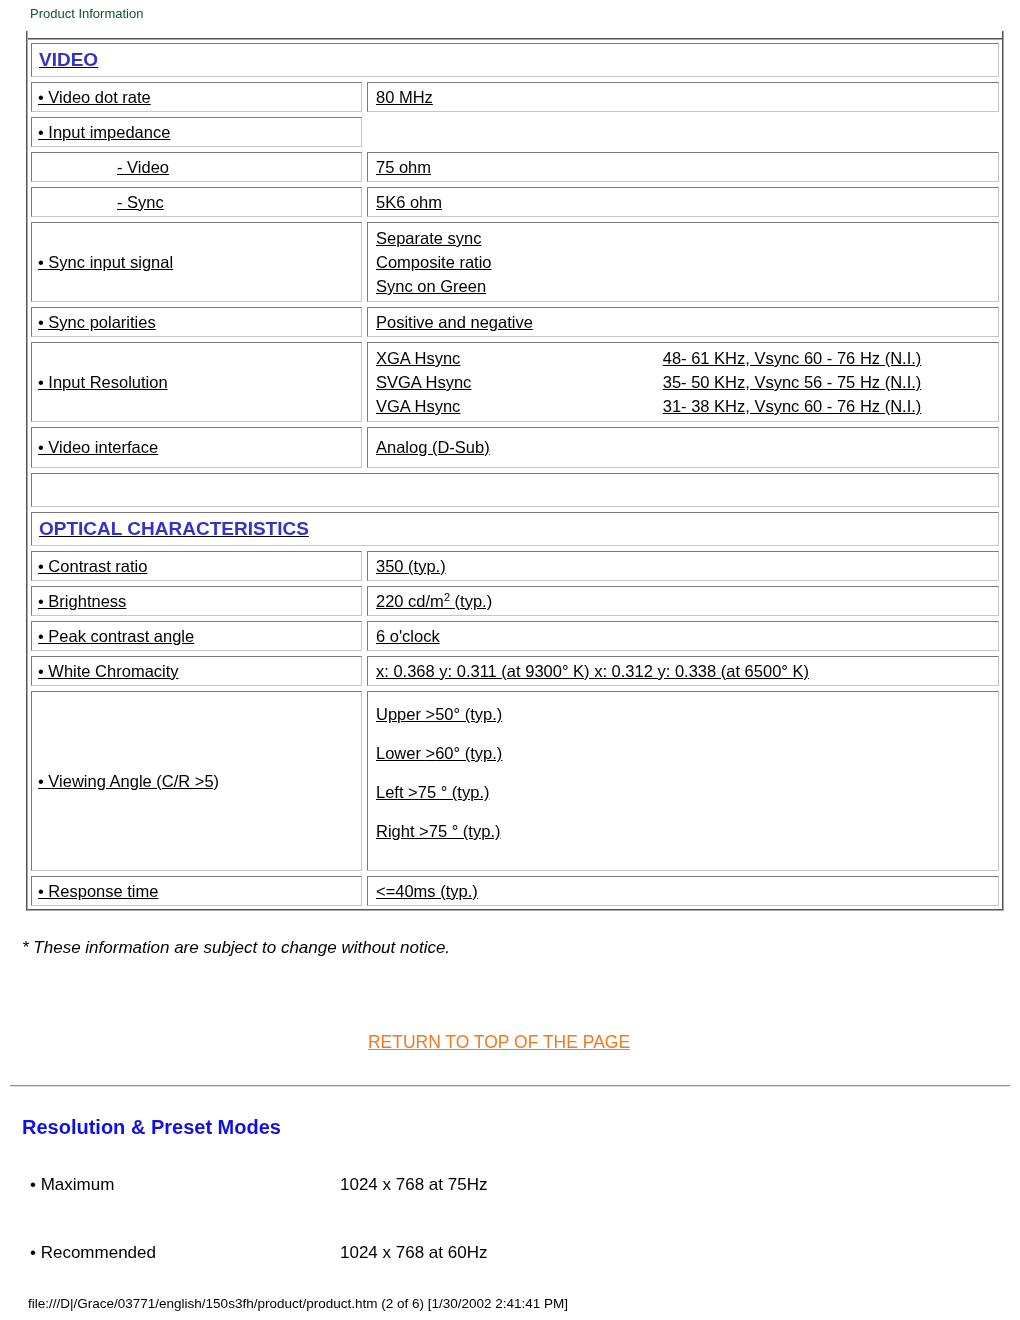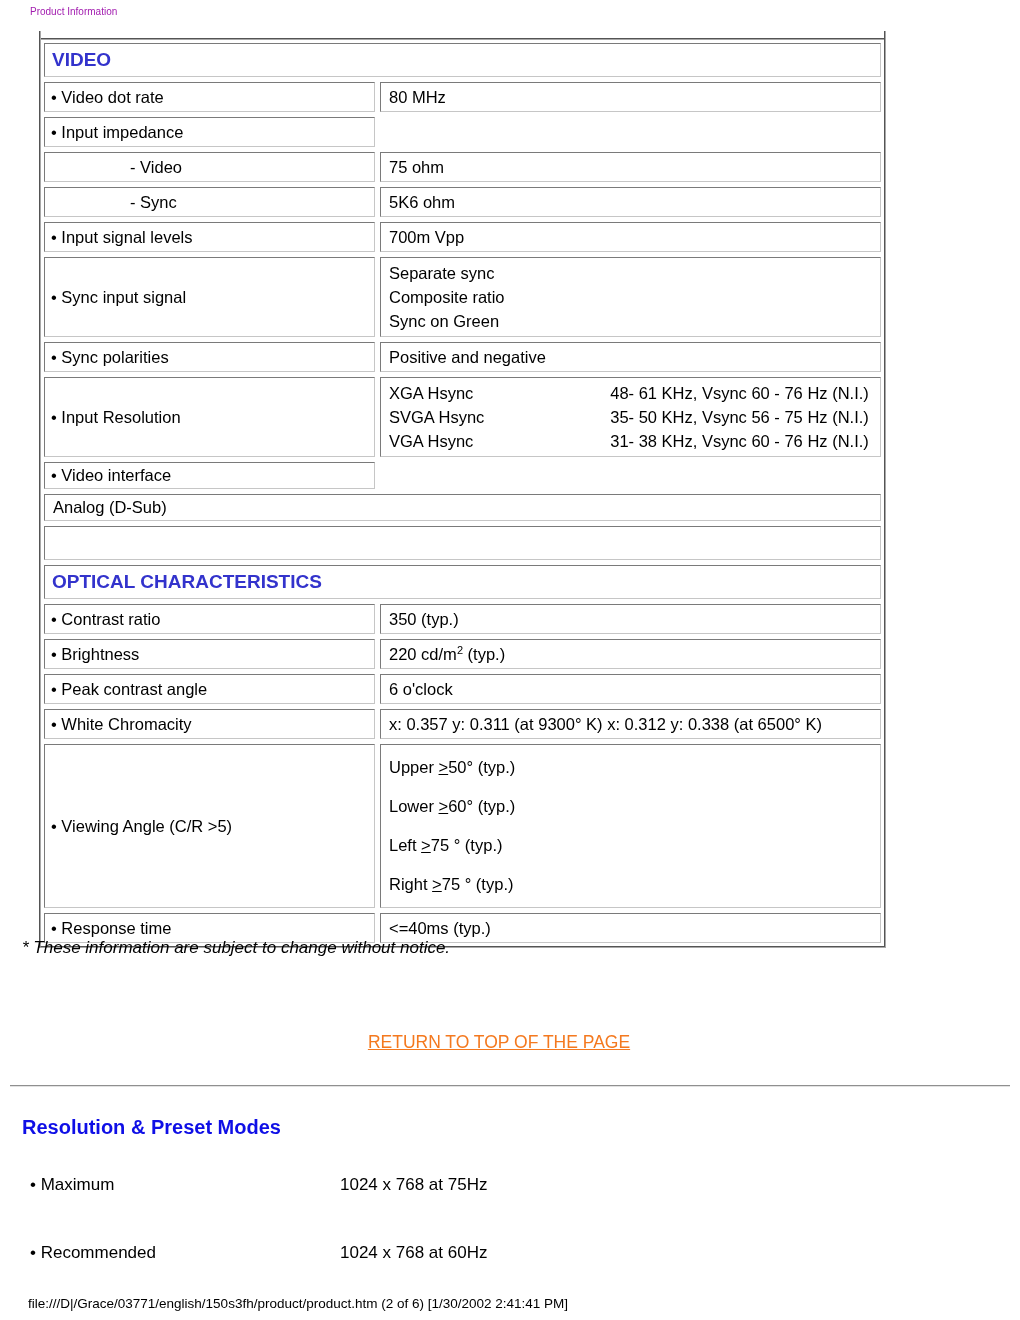--- a/index.html
+++ b/index.html
@@ -7,56 +7,56 @@
   body {
     width:1020px; height:1320px; position:relative; overflow:hidden;
     font-family:"Liberation Sans", sans-serif; color:#000;
   }
   :root {
     --header-blue:#3333cc;
     --section-blue:#0f0fe6;
     --link-orange:#f4791f;
   }
   .product-info {
-    position:absolute; left:30px; top:6px; font-size:10px; color:#a21caf;text-align:right;
+    position:absolute; left:30px; top:6px; font-size:13px; color:#14532d;text-align:right;
   }
   
   .spec-table {
-    position:absolute; left:39px; top:31px; width:847px;
+    position:absolute; left:26px; top:31px; width:978px;
     border-left:2px groove #a8a8a8; border-right:2px groove #a8a8a8;
-    border-bottom:2px groove #a8a8a8; background:#fff;
+    border-bottom:2px groove #a8a8a8; background:#fff;text-decoration:underline;
   }
   .cutoff { height:9px; border-bottom:2px groove #a8a8a8; }
   .rows { padding:3px; display:flex; flex-direction:column; gap:5px; }
   .row { display:flex; gap:5px; align-items:stretch; }
   .cell {
     border:1px solid; border-color:#7a7a7a #c6c6c6 #c6c6c6 #7a7a7a;
     background:#fff; font-size:16.5px;
   }
   .cell-l { width:331px; display:flex; align-items:center; padding:3px 6px; }
   .cell-r { flex:1; display:flex; align-items:center; padding:3px 8px; }
   .cell-r-empty { flex:1; }
   .indent { padding-left:85px; }
   .header-cell {
     flex:1; display:flex; align-items:center; padding:3px 7px;
     font-weight:bold; font-size:19px; color:var(--header-blue);
   }
   .r34 { min-height:34px; }
   .r30 { min-height:30px; }
   .r80 { min-height:80px; }
   .r78 { min-height:78px; }
-  .r41 { min-height:41px;flex-direction:column; }
+  .r41 { min-height:41px; }
   .r151 { min-height:151px; }
   .multiline { flex-direction:column; justify-content:center; align-items:stretch; line-height:24px; }
   .freq-line { display:flex; }
   .freq-name { width:218px; }
   .freq-val { flex:1; text-align:center; }
   .viewing-cell { padding:12px 8px; }
   .va-line { line-height:21px; margin-bottom:18px; }
-  .va-line:last-child { margin-bottom:0; }
+  .va-line:last-child { margin-bottom:16px; }
   .va-line u { text-decoration:underline; }
   sup { font-size:11px; vertical-align:super; line-height:0; }
   
   .note {
     position:absolute; left:22px; top:938px; font-style:italic; font-size:17px;
   }
   .return-link-wrap {
     position:absolute; left:26px; top:1032px; width:927px; text-align:center;
   }
   .return-link {
@@ -120,28 +120,20 @@
 
     <div class="row r30">
       <div class="cell cell-l indent">
         <span>- Sync</span>
       </div>
       <div class="cell cell-r">
         <span>5K6 ohm</span>
       </div>
     </div>
 
-    <div class="row r30">
-      <div class="cell cell-l">
-        <span>• Input signal levels</span>
-      </div>
-      <div class="cell cell-r">
-        <span>700m Vpp</span>
-      </div>
-    </div>
 
     <div class="row r80">
       <div class="cell cell-l">
         <span>• Sync input signal</span>
       </div>
       <div class="cell cell-r multiline">
         <div>Separate sync</div>
         <div>Composite ratio</div>
         <div>Sync on Green</div>
       </div>
@@ -222,21 +214,21 @@
       <div class="cell cell-r">
         <span>6 o'clock</span>
       </div>
     </div>
 
     <div class="row r30">
       <div class="cell cell-l">
         <span>• White Chromacity</span>
       </div>
       <div class="cell cell-r">
-        <span>x: 0.357 y: 0.311 (at 9300° K) x: 0.312 y: 0.338 (at 6500° K)</span>
+        <span>x: 0.368 y: 0.311 (at 9300° K) x: 0.312 y: 0.338 (at 6500° K)</span>
       </div>
     </div>
 
     <div class="row r151">
       <div class="cell cell-l">
         <span>• Viewing Angle (C/R &gt;5)</span>
       </div>
       <div class="cell cell-r multiline viewing-cell">
         <div class="va-line">
           <span>Upper </span><u>&gt;</u><span>50° (typ.)</span>

